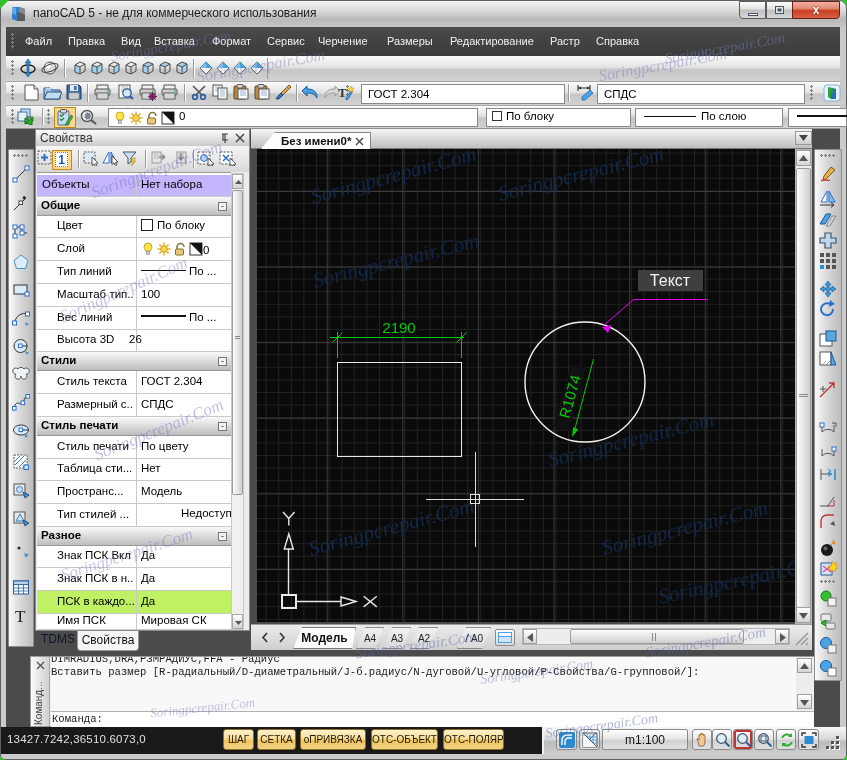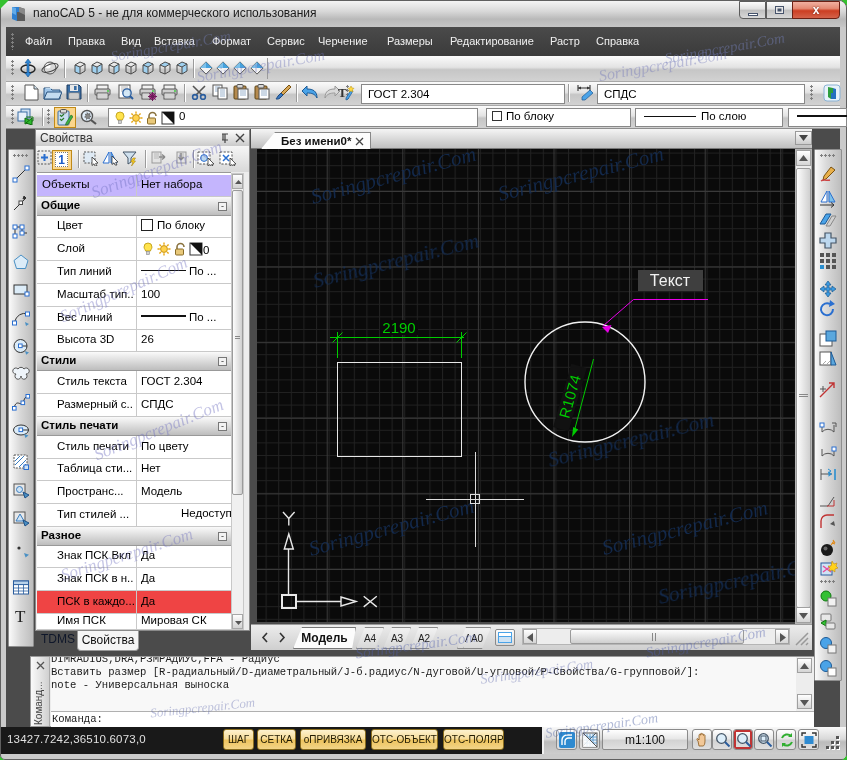--- a/index.html
+++ b/index.html
@@ -580,21 +580,21 @@
     <div class="a lbl" style="left:104px;top:4px;">100</div>
   </div>
 <div class="a" style="left:37px;top:307px;width:194px;height:23px;border-bottom:1px solid #c9c9c9;background:#fff;">
     <div class="a lbl" style="left:20px;top:4px;width:77px;overflow:hidden;">Вес линий</div>
     <div class="a" style="left:99px;top:0;width:1px;height:23px;background:#c9c9c9;"></div>
     <div class="a lbl" style="left:104px;top:4px;"><span style="display:inline-block;width:45px;height:2px;background:#111;vertical-align:4px;margin-right:3px;"></span>По ...</div>
   </div>
 <div class="a" style="left:37px;top:330px;width:194px;height:22px;border-bottom:1px solid #c9c9c9;background:#fff;">
     <div class="a lbl" style="left:20px;top:3px;width:77px;overflow:hidden;">Высота 3D</div>
     <div class="a" style="left:99px;top:0;width:1px;height:22px;background:#c9c9c9;"></div>
-    <div class="a lbl" style="left:104px;top:3px;">26</div>
+    <div class="a lbl" style="left:92px;top:3px;">26</div>
   </div>
 <div class="a" style="left:37px;top:352px;width:194px;height:19px;background:linear-gradient(#fafafa,#bdbdbd);border-bottom:1px solid #999;">
     <div class="a lbl" style="left:4px;top:2px;font-weight:bold;">Стили</div>
     <div class="a" style="left:181px;top:5px;width:9px;height:9px;border:1px solid #777;background:#f2f2f2;font-size:9px;line-height:6px;text-align:center;color:#333;">-</div>
   </div>
 <div class="a" style="left:37px;top:371px;width:194px;height:23px;border-bottom:1px solid #c9c9c9;background:#fff;">
     <div class="a lbl" style="left:20px;top:4px;width:77px;overflow:hidden;">Стиль текста</div>
     <div class="a" style="left:99px;top:0;width:1px;height:23px;background:#c9c9c9;"></div>
     <div class="a lbl" style="left:104px;top:4px;">ГОСТ 2.304</div>
   </div>
@@ -634,21 +634,21 @@
 <div class="a" style="left:37px;top:546px;width:194px;height:22px;border-bottom:1px solid #c9c9c9;background:#fff;">
     <div class="a lbl" style="left:20px;top:3px;width:77px;overflow:hidden;">Знак ПСК Вкл</div>
     <div class="a" style="left:99px;top:0;width:1px;height:22px;background:#c9c9c9;"></div>
     <div class="a lbl" style="left:104px;top:3px;">Да</div>
   </div>
 <div class="a" style="left:37px;top:568px;width:194px;height:23px;border-bottom:1px solid #c9c9c9;background:#fff;">
     <div class="a lbl" style="left:20px;top:4px;width:77px;overflow:hidden;">Знак ПСК в н...</div>
     <div class="a" style="left:99px;top:0;width:1px;height:23px;background:#c9c9c9;"></div>
     <div class="a lbl" style="left:104px;top:4px;">Да</div>
   </div>
-<div class="a" style="left:37px;top:591px;width:194px;height:23px;border-bottom:1px solid #c9c9c9;background:#ef4444;">
+<div class="a" style="left:37px;top:591px;width:194px;height:23px;border-bottom:1px solid #c9c9c9;background:#bef264;">
     <div class="a lbl" style="left:20px;top:4px;width:77px;overflow:hidden;">ПСК в каждо...</div>
     <div class="a" style="left:99px;top:0;width:1px;height:23px;background:#c9c9c9;"></div>
     <div class="a lbl" style="left:104px;top:4px;">Да</div>
   </div>
 <div class="a" style="left:37px;top:614px;width:194px;height:16px;border-bottom:1px solid #c9c9c9;background:#fff;">
     <div class="a lbl" style="left:20px;top:0px;width:77px;overflow:hidden;">Имя ПСК</div>
     <div class="a" style="left:99px;top:0;width:1px;height:16px;background:#c9c9c9;"></div>
     <div class="a lbl" style="left:104px;top:0px;">Мировая СК</div>
   </div>
 <div class="a" style="left:231px;top:173px;width:13px;height:457px;background:#f0f0f0;border:1px solid #c8c8c8;">
@@ -949,21 +949,20 @@
       <path d="M1 1 L8 8 M8 1 L1 8" stroke="#555" stroke-width="1.3"></path>
     </svg>
     <div class="a" style="left:2px;top:14px;width:15px;height:54px;overflow:hidden;">
       <div style="transform:rotate(-90deg) translate(-54px,0);transform-origin:0 0;width:54px;font-size:10px;color:#444;white-space:nowrap;">Команд...</div>
     </div>
   </div>
 <div class="a" style="left:51px;top:657px;width:745px;height:54px;background:#f8f8f8;overflow:hidden;font-family:'Liberation Mono',monospace;font-size:10.6px;color:#1a1a1a;">
     <div style="position:relative;top:-4px;white-space:nowrap;">
       <div style="height:13.2px;">DIMRADIUS,DRA,РЗМРАДИУС,FFA - Радиус</div>
       <div style="height:13.2px;">Вставить размер [R-радиальный/D-диаметральный/J-б.радиус/N-дуговой/U-угловой/P-Свойства/G-групповой/]:</div>
-      <div style="height:13.2px;">note - Универсальная выноска</div>
     </div>
   </div>
 <div class="a" style="left:51px;top:711px;width:763px;height:16px;background:#fff;border-top:1px solid #b0b0b0;font-family:'Liberation Mono',monospace;font-size:10.6px;color:#1a1a1a;">
     <div style="margin:1px 0 0 1px;">Команда:</div>
   </div>
 <div class="a" style="left:796px;top:657px;width:18px;height:54px;background:#ededed;">
     <div class="a" style="left:1px;top:1px;width:15px;height:15px;background:linear-gradient(#fff,#d5d5d5);border:1px solid #a0a0a0;">
       <svg width="9" height="6" viewBox="0 0 9 6" style="margin:4px 0 0 2px;">
         <path d="M4.5 0 L9 6 H0 Z" fill="#555"></path>
       </svg>

